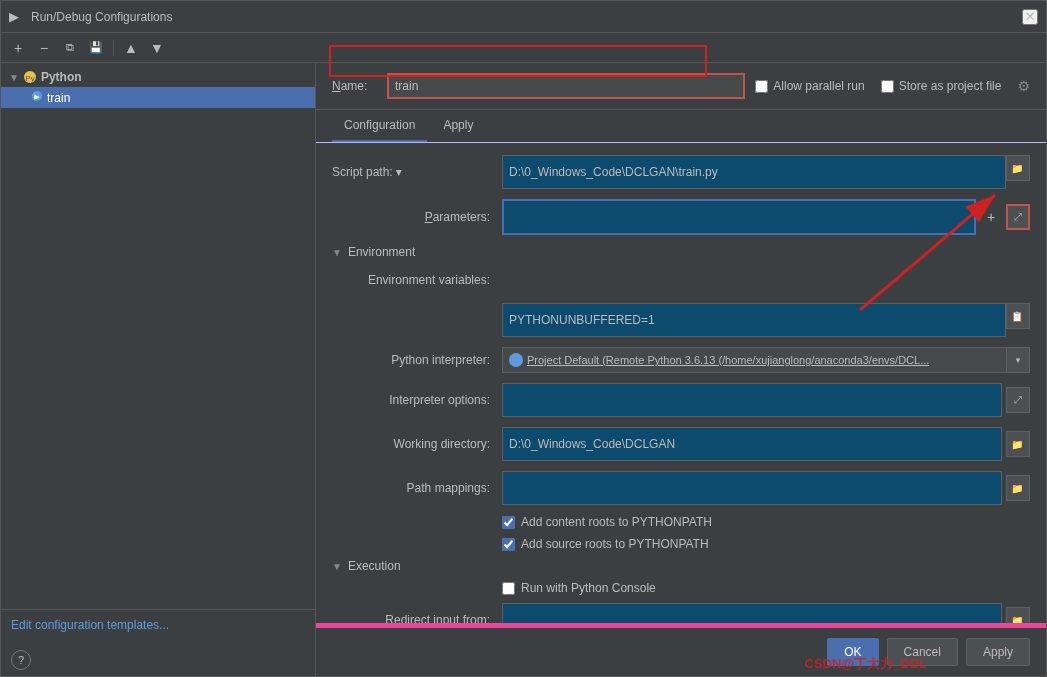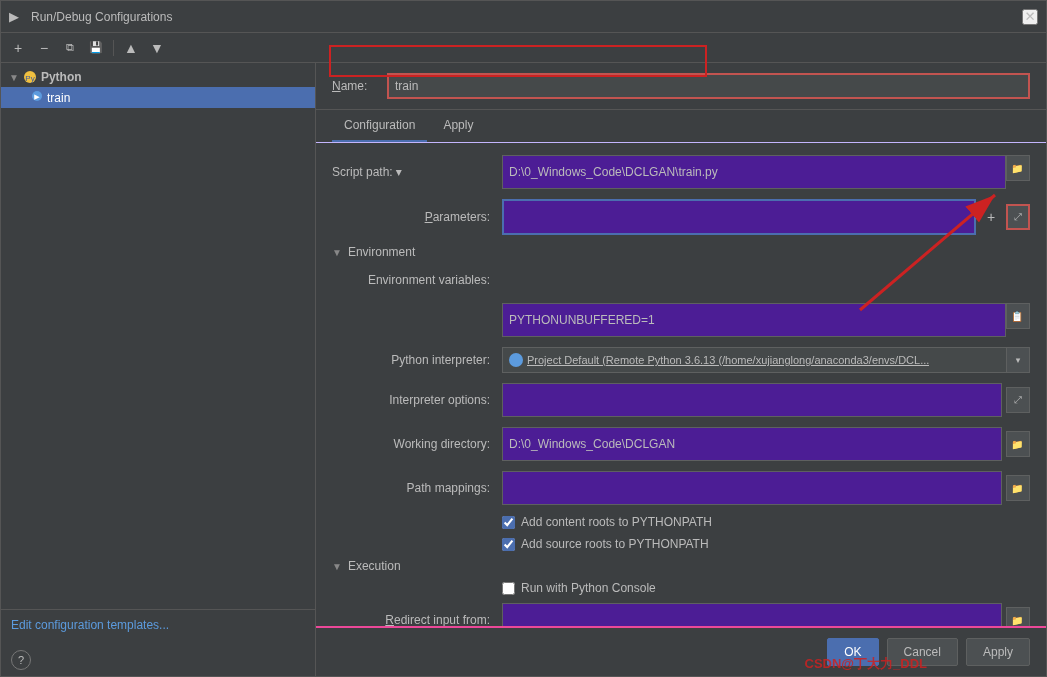--- a/index.html
+++ b/index.html
@@ -264,21 +264,21 @@
     .form-field {
       flex: 1;
       display: flex;
       align-items: center;
       gap: 4px;
     }
 
     .text-input {
       flex: 1;
       height: 16px;
-      background: #4c1d95;
+      background: #0c4a6e;
       border: 1px solid #5e6060;
       color: #bbbbbb;
       padding: 16px 6px;
       font-size: 12px;
       outline: none;
     }
 
     .text-input.active-border {
       border: 2px solid #4b6eaf;
     }
@@ -384,21 +384,21 @@
       justify-content: center;
       font-size: 9px;
     }
 
     .dialog-footer {
       display: flex;
       justify-content: flex-end;
       align-items: center;
       padding: 10px 16px;
       gap: 8px;
-      border-top: 2px solid #ec4899;
+      border-top: 5px solid #ec4899;
       flex-shrink: 0;
       background: #3c3f41;
     }
 
     .footer-btn {
       height: 28px;
       padding: 0 16px;
       border: 1px solid #5e6060;
       background: #4c5052;
       color: #bbbbbb;
@@ -540,20 +540,31 @@
         </div>
       </div>
 
       <div class="main-panel">
 
         <div class="name-row">
           <label class="name-label">
             <u>N</u>ame:
           </label>
           <input class="name-input" type="text" value="train" style="">
+          <div class="name-options">
+            <label class="checkbox-row">
+              <input type="checkbox" style="">
+              <span>Allow parallel run</span>
+            </label>
+            <label class="checkbox-row">
+              <input type="checkbox" style="">
+              <span>Store as project file</span>
+            </label>
+            <button class="gear-btn">⚙</button>
+          </div>
         </div>
 
         <div class="tabs-row">
           <div class="tab active">Configuration</div>
           <div class="tab">Apply</div>
         </div>
 
         <div class="config-panel">
 
           <div class="form-row script-path-row">

